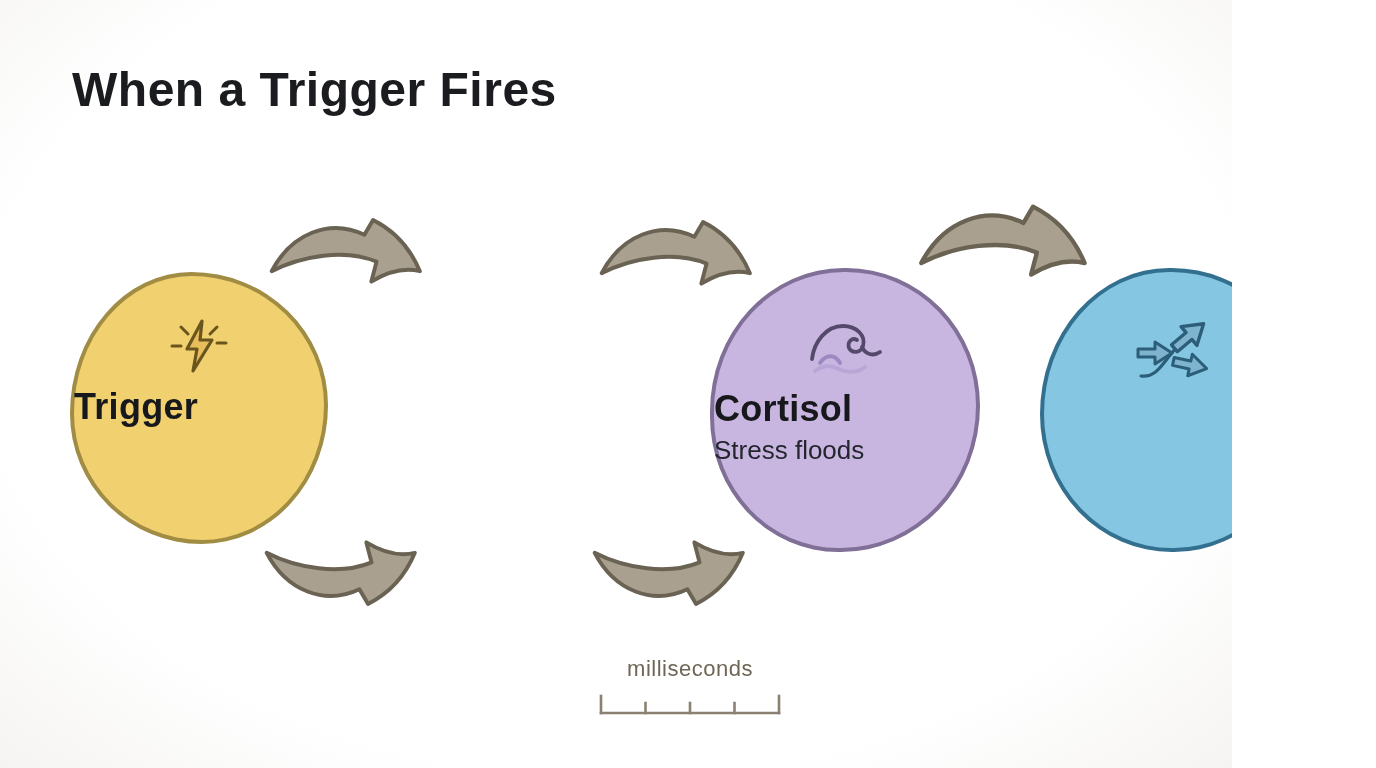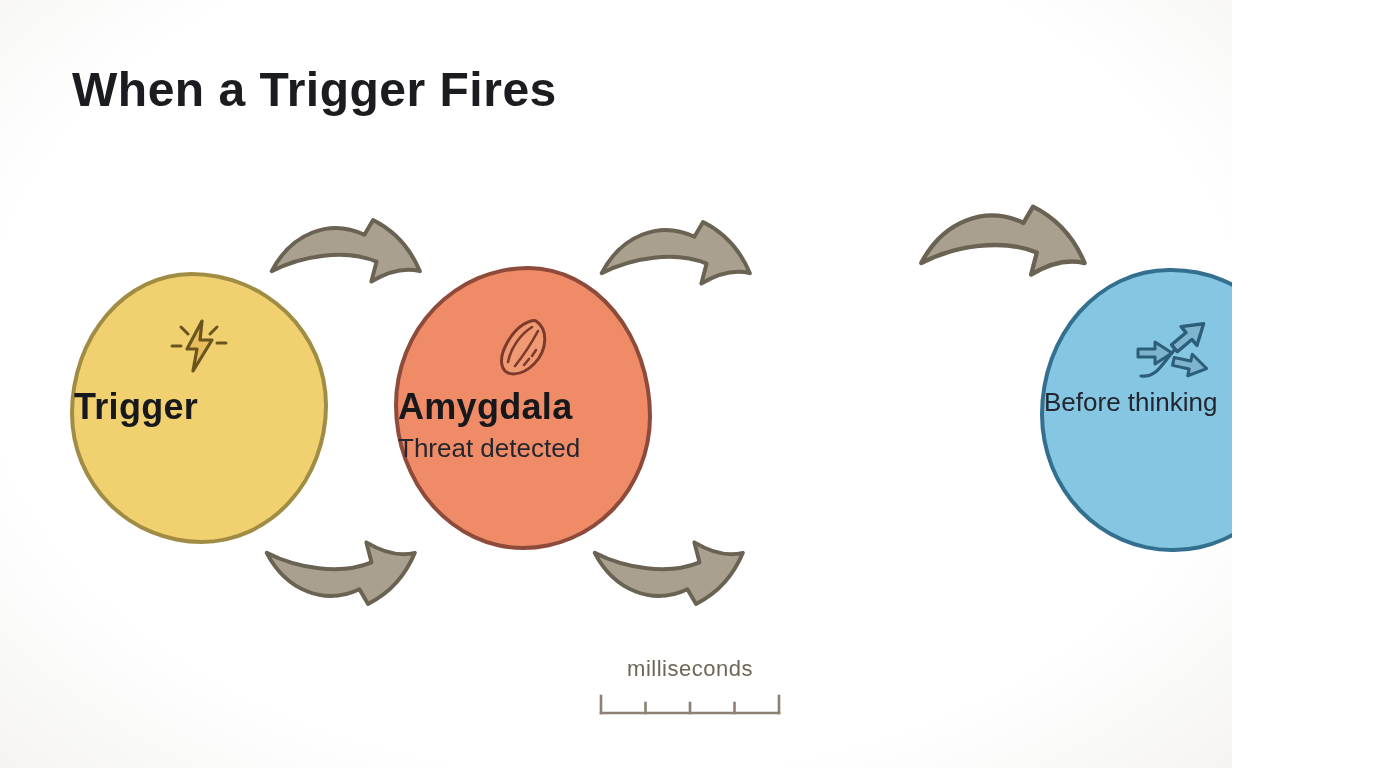--- a/index.html
+++ b/index.html
@@ -89,49 +89,47 @@
           <path d="M 14 11 L 21 18"></path>
           <path d="M 5 30 L 14 30"></path>
           <path d="M 50 11 L 43 18"></path>
           <path d="M 50 27 L 59 27"></path>
         </g>
       </svg>
     </div>
     <div class="label">Trigger</div>
   </div>
 
-  <div class="stage stage-2">
+
+  <div class="stage stage-3">
     <div class="icon">
-      <svg width="64" height="66" viewBox="0 0 64 66">
-        <path d="M 45 7 C 57 15, 57 36, 43 50 C 31 62, 14 64, 11 51 C 8 39, 20 18, 33 10 C 37 8, 42 5, 45 7 Z" fill="#F09A74" stroke="#7B3A2B" stroke-width="3" stroke-linejoin="round"></path>
-        <g fill="none" stroke="#7B3A2B" stroke-width="2.6" stroke-linecap="round">
-          <path d="M 41 13 C 30 20, 20 33, 17 48"></path>
-          <path d="M 47 17 C 40 30, 32 42, 24 52"></path>
-          <path d="M 38 45 L 33 51"></path>
-          <path d="M 45 36 L 41 42"></path>
+      <svg width="80" height="60" viewBox="0 0 80 60">
+        <g fill="none" stroke-linecap="round">
+          <path d="M 7 40 C 9 23, 21 7, 38 7 C 52 7, 61 17, 58 27 C 56 34, 47 35, 44 29 C 42 23, 47 18, 52 21" stroke="#54496B" stroke-width="3.8"></path>
+          <path d="M 57 28 C 60 35, 68 38, 75 33" stroke="#54496B" stroke-width="3.8"></path>
+          <path d="M 15 44 C 21 35, 30 35, 35 44" stroke="#9D89C2" stroke-width="3.8"></path>
+          <path d="M 10 52 C 18 46, 27 46, 34 50 C 42 54, 52 54, 60 48" stroke="#B7A6D6" stroke-width="3.8"></path>
         </g>
       </svg>
     </div>
-    <div class="label">Amygdala</div>
-    <div class="sub">Threat detected</div>
+    <div class="label">Cortisol</div>
+    <div class="sub">Stress floods</div>
   </div>
-
 
   <div class="stage stage-4">
     <div class="icon">
       <svg width="76" height="66" viewBox="0 0 76 66">
         <path d="M 6 60 C 20 62, 26 50, 36 38 C 44 28, 50 21, 58 13" fill="none" stroke="#2C5E79" stroke-width="3.2" stroke-linecap="round"></path>
         <g fill="#7FB4CF" stroke="#2C5E79" stroke-width="3" stroke-linejoin="round">
           <path transform="translate(20,37)" d="M -17 -4 L 0 -4 L 0 -11 L 17 0 L 0 11 L 0 4 L -17 4 Z"></path>
           <path transform="translate(54,20) rotate(-40) scale(1.12)" d="M -17 -4 L 0 -4 L 0 -11 L 17 0 L 0 11 L 0 4 L -17 4 Z"></path>
           <path transform="translate(55,49) rotate(12)" d="M -17 -4 L 0 -4 L 0 -11 L 17 0 L 0 11 L 0 4 L -17 4 Z"></path>
         </g>
       </svg>
     </div>
-    <div class="sub">Before thinking</div>
   </div>
 
   <div class="ms-label">milliseconds</div>
   <svg class="ruler" width="184" height="26" viewBox="0 0 184 26">
     <path d="M 3 23 H 181"></path>
     <path d="M 3 23 V 6"></path>
     <path d="M 181 23 V 6"></path>
     <path d="M 47.5 23 V 13"></path>
     <path d="M 92 23 V 13"></path>
     <path d="M 136.5 23 V 13"></path>

